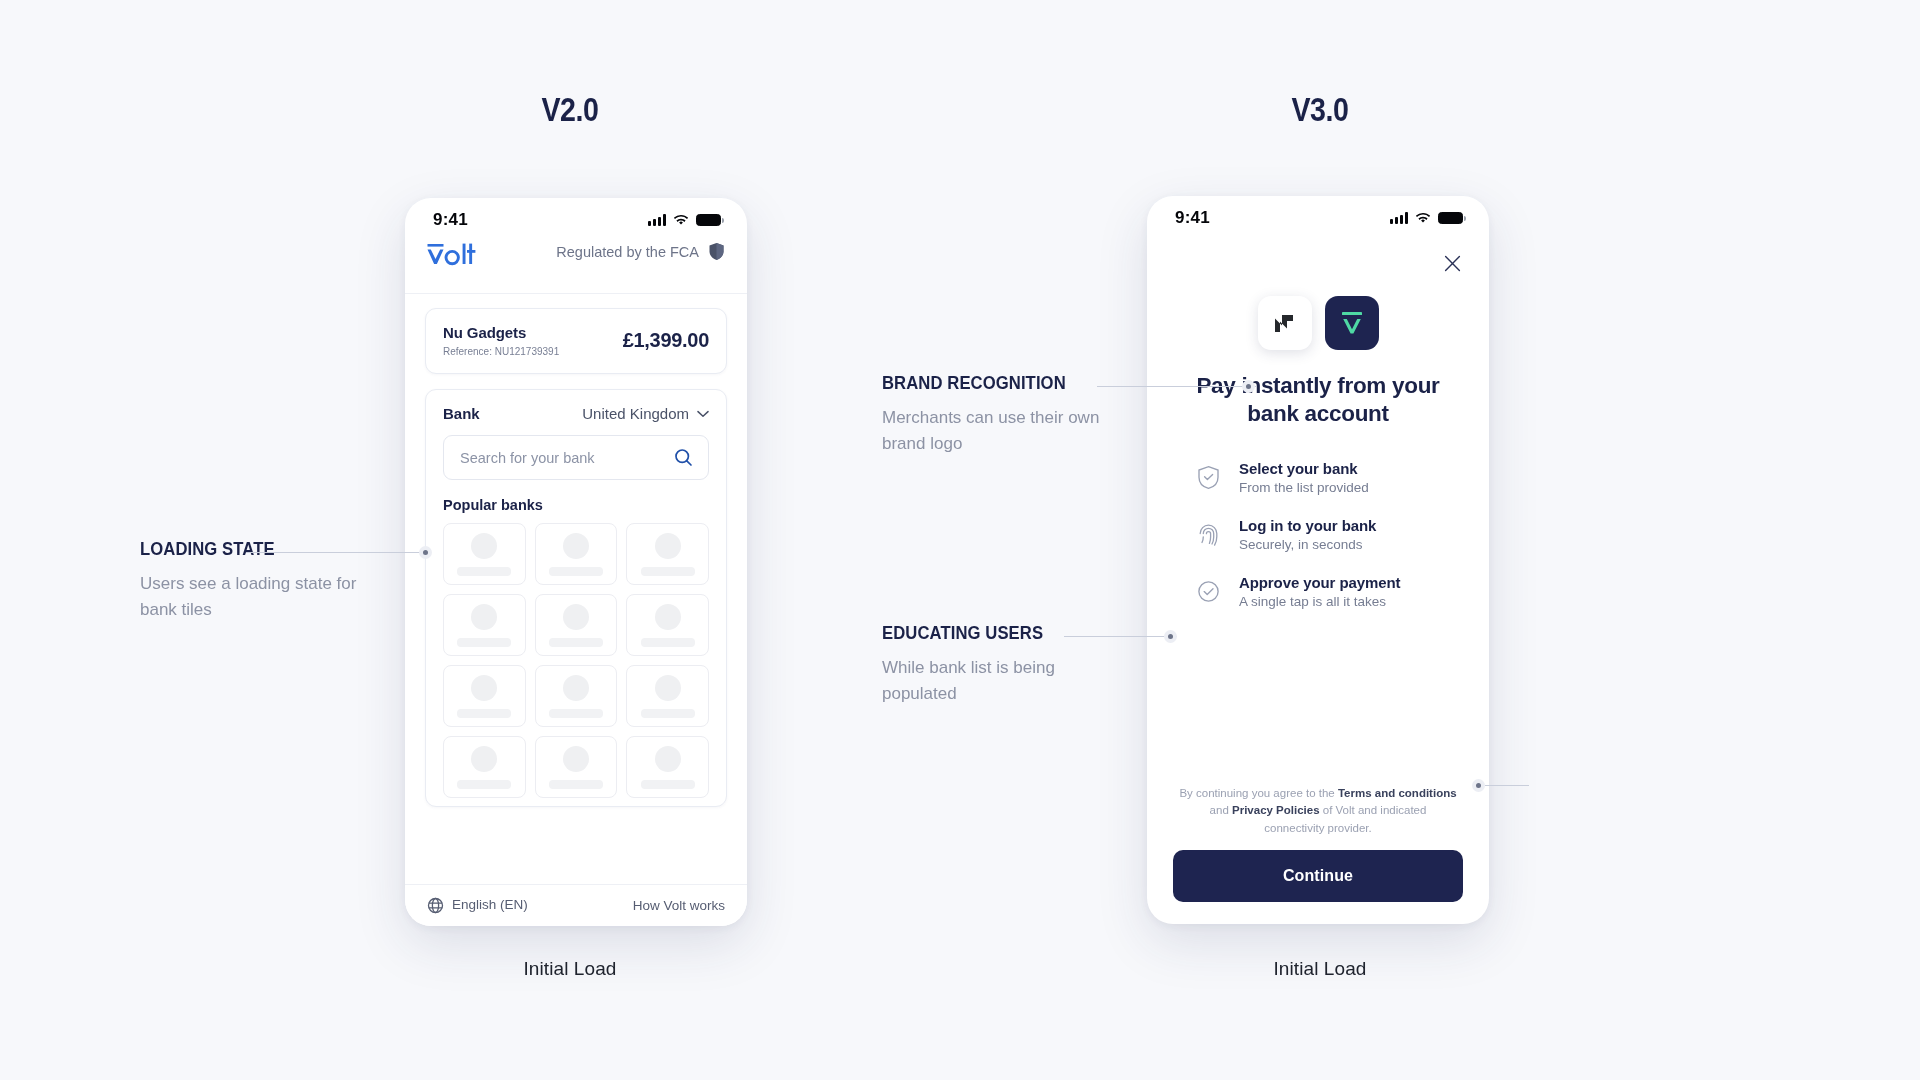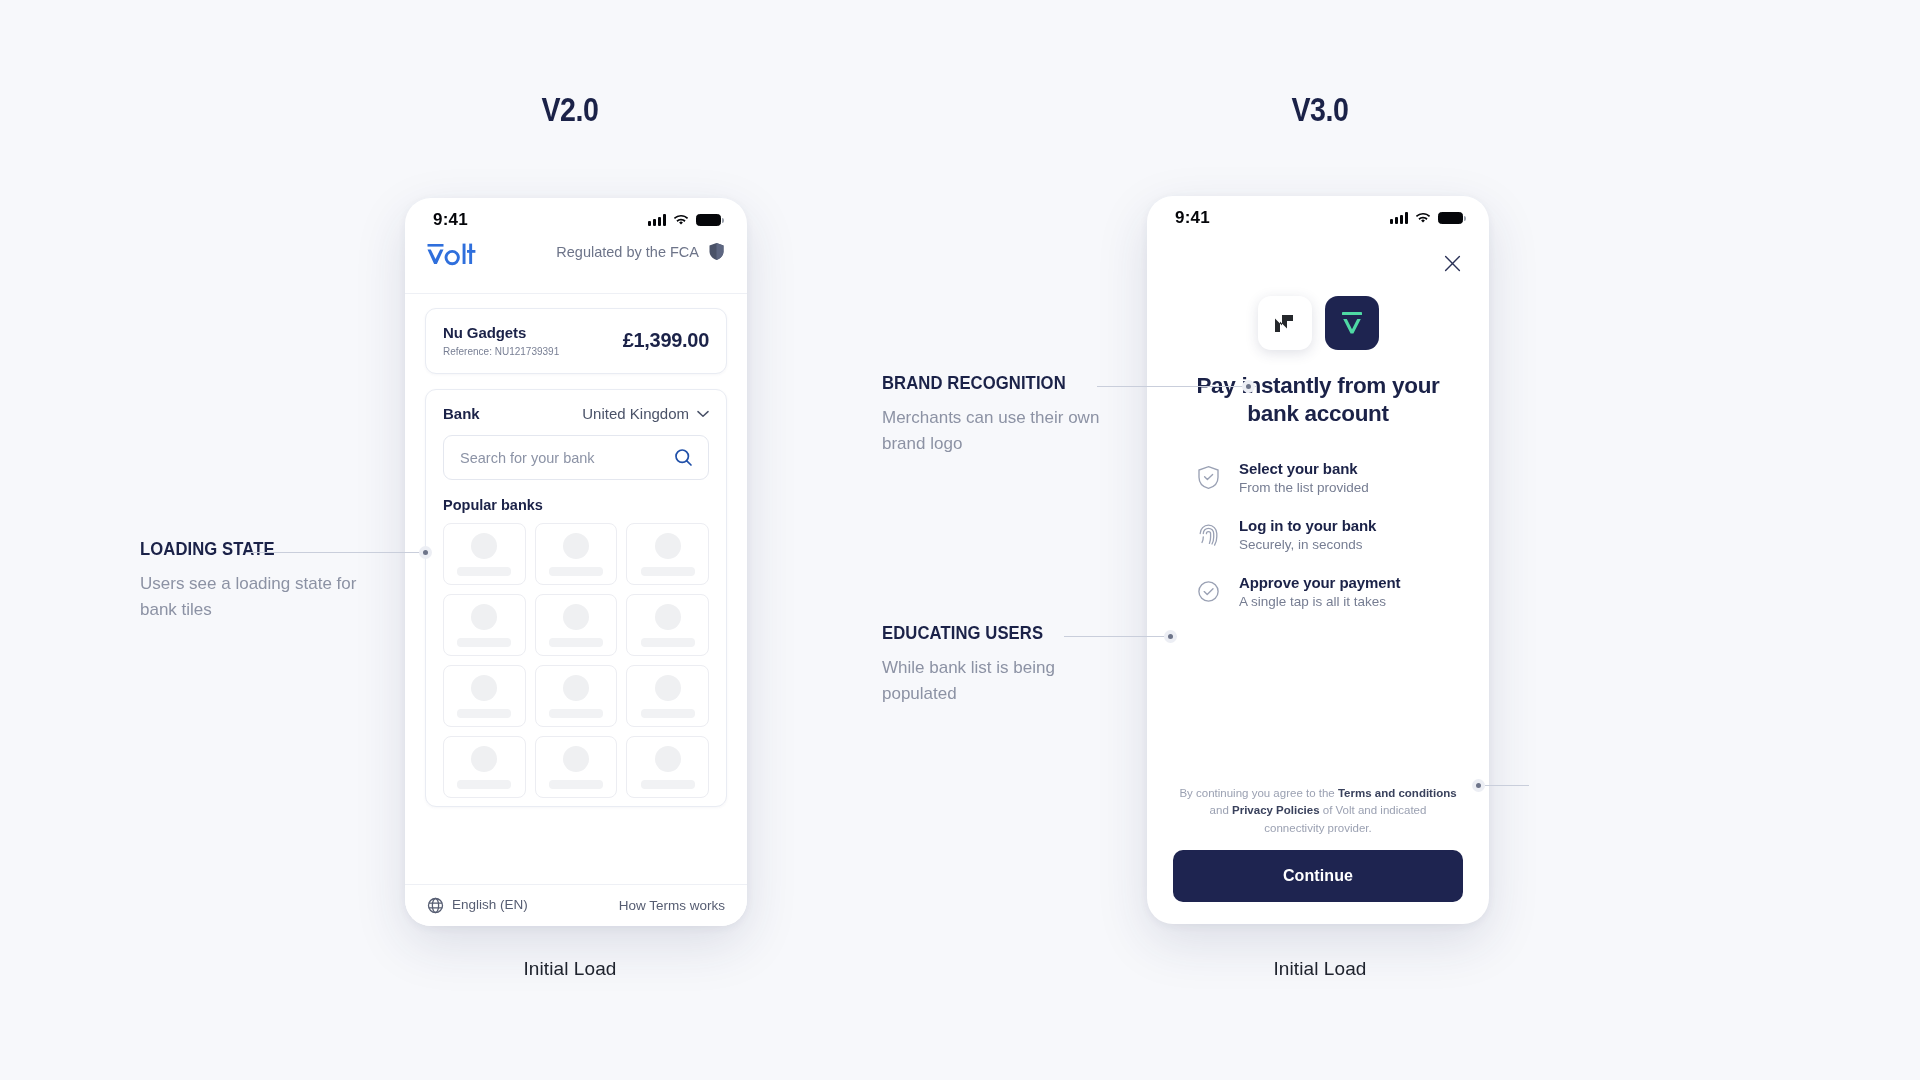--- a/index.html
+++ b/index.html
@@ -324,21 +324,21 @@
 
     <div class="v2-footer">
       <div class="foot-left">
         <svg width="17" height="17" viewBox="0 0 17 17">
           <circle cx="8.5" cy="8.5" r="7" fill="none" stroke="#565d72" stroke-width="1.3"></circle>
           <ellipse cx="8.5" cy="8.5" rx="3.1" ry="7" fill="none" stroke="#565d72" stroke-width="1.3"></ellipse>
           <path d="M1.7 6.2h13.6M1.7 10.8h13.6" stroke="#565d72" stroke-width="1.3"></path>
         </svg>
         <span class="foot-text">English (EN)</span>
       </div>
-      <span class="foot-text">How Terms works</span>
+      <span class="foot-text">How Volt works</span>
     </div>
   </div>
 
   <div class="phone" id="phone-v3">
 
     <div class="statusbar">
       <div class="clock">9:41</div>
       <div class="sys">
         <div class="bars">
             <i></i>

